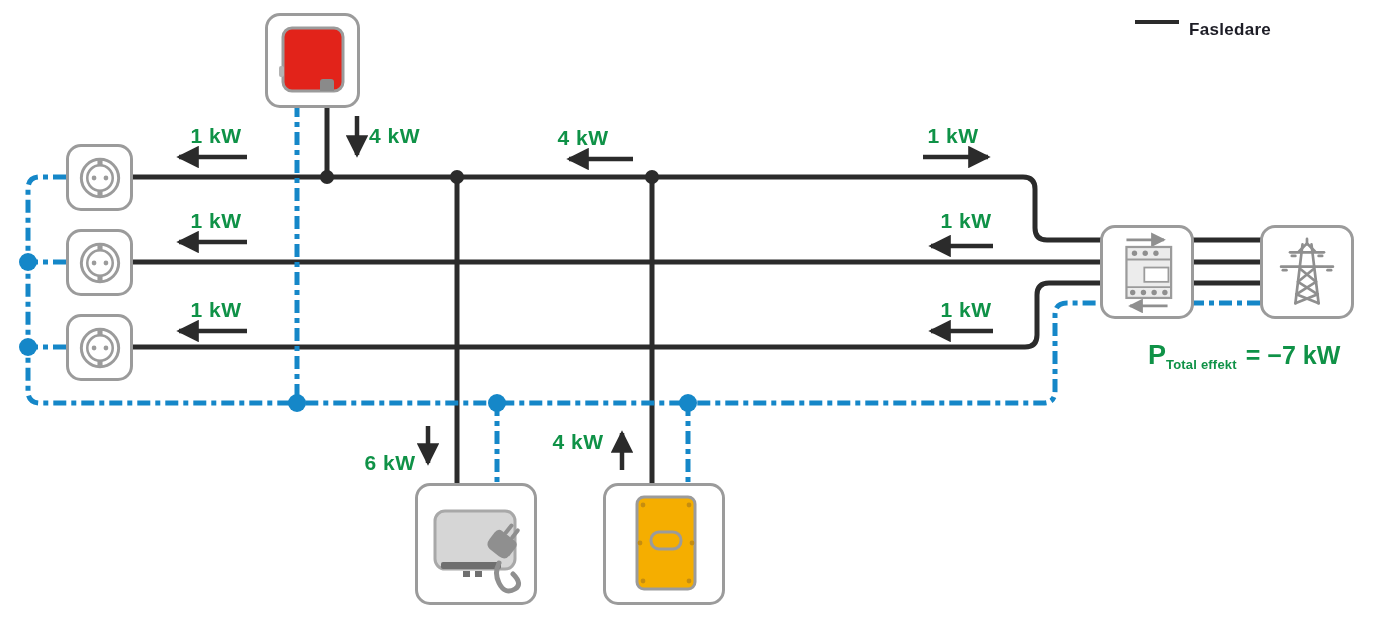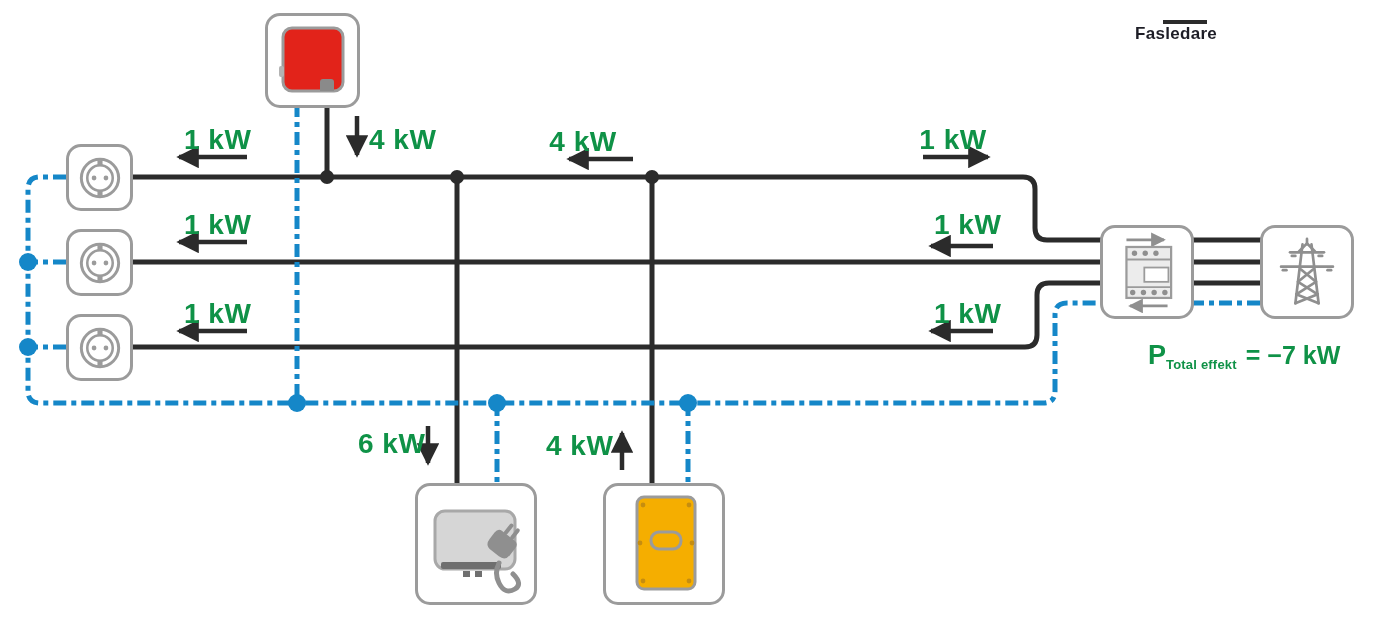--- a/index.html
+++ b/index.html
@@ -1,24 +1,24 @@
 <!DOCTYPE html>
 <html><head>
 <meta charset="utf-8">
 <style>
   html,body{margin:0;padding:0;background:#ffffff;}
   .canvas{position:relative;width:1378px;height:622px;background:#ffffff;overflow:hidden;
           font-family:"Liberation Sans",sans-serif;}
   .wires{position:absolute;left:0;top:0;z-index:1;}
   .devbox{position:absolute;z-index:2;background:#ffffff;border:3px solid #9b9b9b;border-radius:15px;
           display:flex;align-items:center;justify-content:center;box-sizing:border-box;}
-  .flow-label{position:absolute;z-index:3;color:#0f9247;font-weight:700;font-size:28px;
+  .flow-label{position:absolute;z-index:3;color:#0f9247;font-weight:700;font-size:21px;
               letter-spacing:0.5px;white-space:nowrap;}
   .legend{position:absolute;left:1135px;top:20px;z-index:3;}
-  .legend-row{display:flex;align-items:flex-end;height:29px;flex-direction:column;}
+  .legend-row{display:flex;align-items:flex-start;height:29px;}
   .legend-line{width:44px;height:4px;margin-right:10px;flex:none;}
   .legend-line.phase{background:#2b2b2b;}
   .legend-line.neutral{background:repeating-linear-gradient(90deg,#1587c8 0 13px,transparent 13px 17px,#1587c8 17px 22px,transparent 22px 26px);}
   .legend-label{font-size:17px;font-weight:600;color:#1d1d26;letter-spacing:0.3px;}
   .total{position:absolute;left:1148px;top:340px;z-index:3;color:#0f9247;font-weight:700;
          display:flex;align-items:baseline;white-space:nowrap;}
   .total .sym{font-size:27px;}
   .total .sub{font-size:13px;transform:translateY(5px);display:inline-block;letter-spacing:0.2px;text-align:right;}
   .total .val{font-size:25px;margin-left:9px;}
 </style>
@@ -94,21 +94,21 @@
   </div>
 
   <div class="flow-label" style="left:184px;top:124px;width:64px;text-align:center;">1 kW</div>
   <div class="flow-label" style="left:184px;top:209px;width:64px;text-align:center;">1 kW</div>
   <div class="flow-label" style="left:184px;top:298px;width:64px;text-align:center;">1 kW</div>
   <div class="flow-label" style="left:369px;top:124px;">4 kW</div>
   <div class="flow-label" style="left:548px;top:126px;width:70px;text-align:center;">4 kW</div>
   <div class="flow-label" style="left:918px;top:124px;width:70px;text-align:center;">1 kW</div>
   <div class="flow-label" style="left:934px;top:209px;width:64px;text-align:center;">1 kW</div>
   <div class="flow-label" style="left:934px;top:298px;width:64px;text-align:center;">1 kW</div>
-  <div class="flow-label" style="left:358px;top:428px;width:64px;text-align:center;">6 kW</div>
+  <div class="flow-label" style="left:358px;top:451px;width:64px;text-align:center;">6 kW</div>
   <div class="flow-label" style="left:546px;top:430px;width:64px;text-align:center;">4 kW</div>
 
   <div class="total">
     <span class="sym">P</span>
     <span class="sub">Total effekt</span>
     <span class="val">= −7 kW</span>
   </div>
 
   <div class="devbox" style="left:265px;top:13px;width:95px;height:95px;">
     <svg width="89" height="89" viewBox="0 0 89 89">

